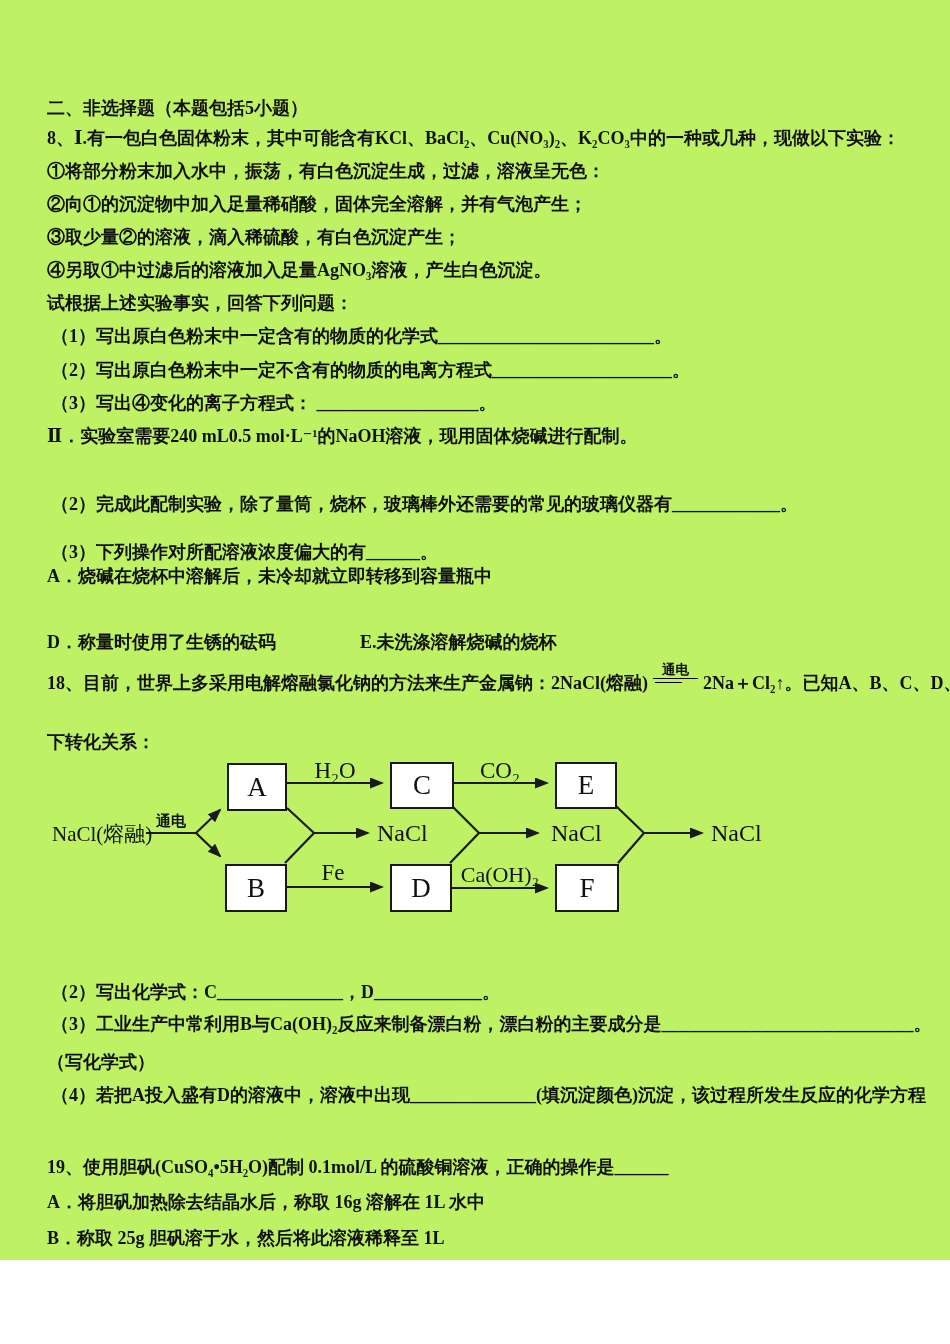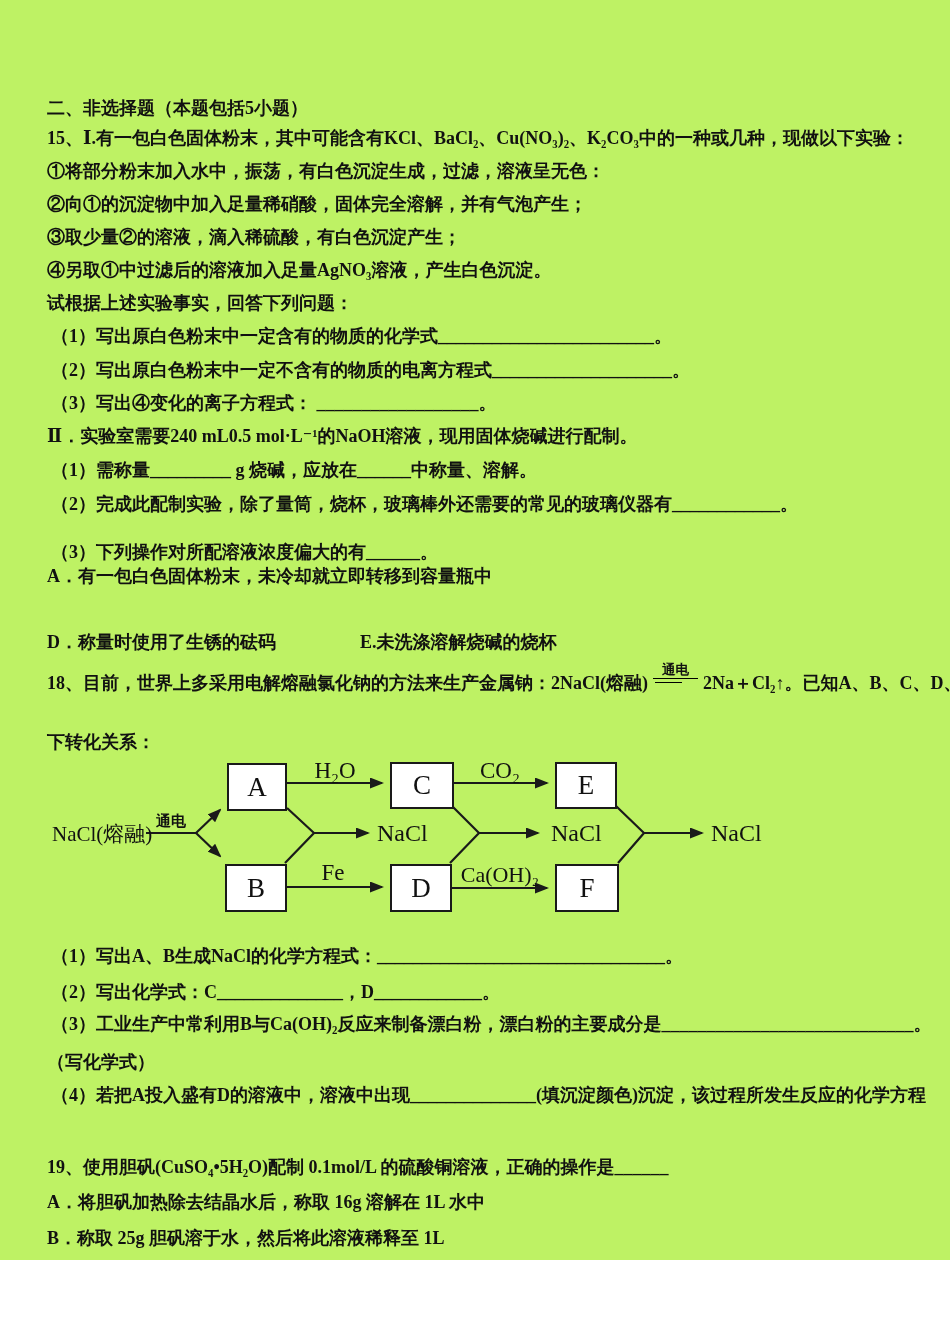--- a/index.html
+++ b/index.html
@@ -33,34 +33,33 @@
   .dsource{position:absolute;font-size:21px;font-weight:400;color:#111;}
   .dcond{position:absolute;font-size:15px;font-weight:600;text-align:center;color:#111;}
   .dprod{position:absolute;font-size:24px;font-weight:400;color:#111;}
 </style>
 </head>
 <body>
 
 <div class="page">
 
   <div class="line" style="top:97px">二、非选择题（本题包括5小题）</div>
-  <div class="line" style="top:127px">15、Ⅰ.有一包白色固体粉末，其中可能含有KCl、BaCl₂、Cu(NO₃)₂、K₂CO₃中的一种或几种，现做以下实验：</div>
+  <div class="line" style="top:127px">8、Ⅰ.有一包白色固体粉末，其中可能含有KCl、BaCl₂、Cu(NO₃)₂、K₂CO₃中的一种或几种，现做以下实验：</div>
   <div class="line" style="top:160px">①将部分粉末加入水中，振荡，有白色沉淀生成，过滤，溶液呈无色：</div>
   <div class="line" style="top:226px">③取少量②的溶液，滴入稀硫酸，有白色沉淀产生；</div>
   <div class="line" style="top:193px">②向①的沉淀物中加入足量稀硝酸，固体完全溶解，并有气泡产生；</div>
   <div class="line" style="top:259px">④另取①中过滤后的溶液加入足量AgNO₃溶液，产生白色沉淀。</div>
   <div class="line" style="top:292px">试根据上述实验事实，回答下列问题：</div>
   <div class="line indent" style="top:325px">（1）写出原白色粉末中一定含有的物质的化学式________________________。</div>
   <div class="line indent" style="top:359px">（2）写出原白色粉末中一定不含有的物质的电离方程式____________________。</div>
   <div class="line indent" style="top:392px">（3）写出④变化的离子方程式： __________________。</div>
   <div class="line" style="top:425px">Ⅱ．实验室需要240 mL0.5 mol·L⁻¹的NaOH溶液，现用固体烧碱进行配制。</div>
-  <div class="line indent" style="top:459px">（1）需称量_________ g 烧碱，应放在______中称量、溶解。</div>
   <div class="line indent" style="top:493px">（2）完成此配制实验，除了量筒，烧杯，玻璃棒外还需要的常见的玻璃仪器有____________。</div>
   <div class="line indent" style="top:541px">（3）下列操作对所配溶液浓度偏大的有______。</div>
-  <div class="line" style="top:565px">A．有一包白色固体粉末，未冷却就立即转移到容量瓶中</div>
+  <div class="line" style="top:565px">A．烧碱在烧杯中溶解后，未冷却就立即转移到容量瓶中</div>
   <div class="line" style="top:631px">
     <span>D．称量时使用了生锈的砝码</span>
     <span class="col2">E.未洗涤溶解烧碱的烧杯</span>
   </div>
 
   <div class="line" style="top:662px">
     <span>18、目前，世界上多采用电解熔融氯化钠的方法来生产金属钠：2NaCl(熔融)</span><span class="cond"><span class="cond-top">通电</span><span class="cond-bot"></span></span><span>2Na＋Cl₂↑。已知A、B、C、D、E有如</span>
   </div>
   <div class="line" style="top:731px">下转化关系：</div>
 
@@ -101,21 +100,20 @@
     <div class="dlabel" style="left:300px;top:6px;width:70px">H₂O</div>
     <div class="dlabel" style="left:465px;top:6px;width:70px">CO₂</div>
     <div class="dlabel" style="left:298px;top:108px;width:70px">Fe</div>
     <div class="dlabel" style="left:450px;top:110px;width:100px;font-size:22px">Ca(OH)₂</div>
 
     <div class="dprod" style="left:377px;top:68px">NaCl</div>
     <div class="dprod" style="left:551px;top:68px">NaCl</div>
     <div class="dprod" style="left:711px;top:68px">NaCl</div>
   </div>
 
-  <div class="line indent" style="top:945px">（1）写出A、B生成NaCl的化学方程式：________________________________。</div>
   <div class="line indent" style="top:981px">（2）写出化学式：C______________，D____________。</div>
   <div class="line indent" style="top:1013px">（3）工业生产中常利用B与Ca(OH)₂反应来制备漂白粉，漂白粉的主要成分是____________________________。</div>
   <div class="line" style="top:1051px">（写化学式）</div>
   <div class="line indent" style="top:1084px">（4）若把A投入盛有D的溶液中，溶液中出现______________(填沉淀颜色)沉淀，该过程所发生反应的化学方程</div>
 
   <div class="line boldline" style="top:1156px">19、使用胆矾(CuSO₄•5H₂O)配制 0.1mol/L 的硫酸铜溶液，正确的操作是______</div>
   <div class="line boldline" style="top:1191px">A．将胆矾加热除去结晶水后，称取 16g 溶解在 1L 水中</div>
   <div class="line boldline" style="top:1227px">B．称取 25g 胆矾溶于水，然后将此溶液稀释至 1L</div>
 
 </div>

